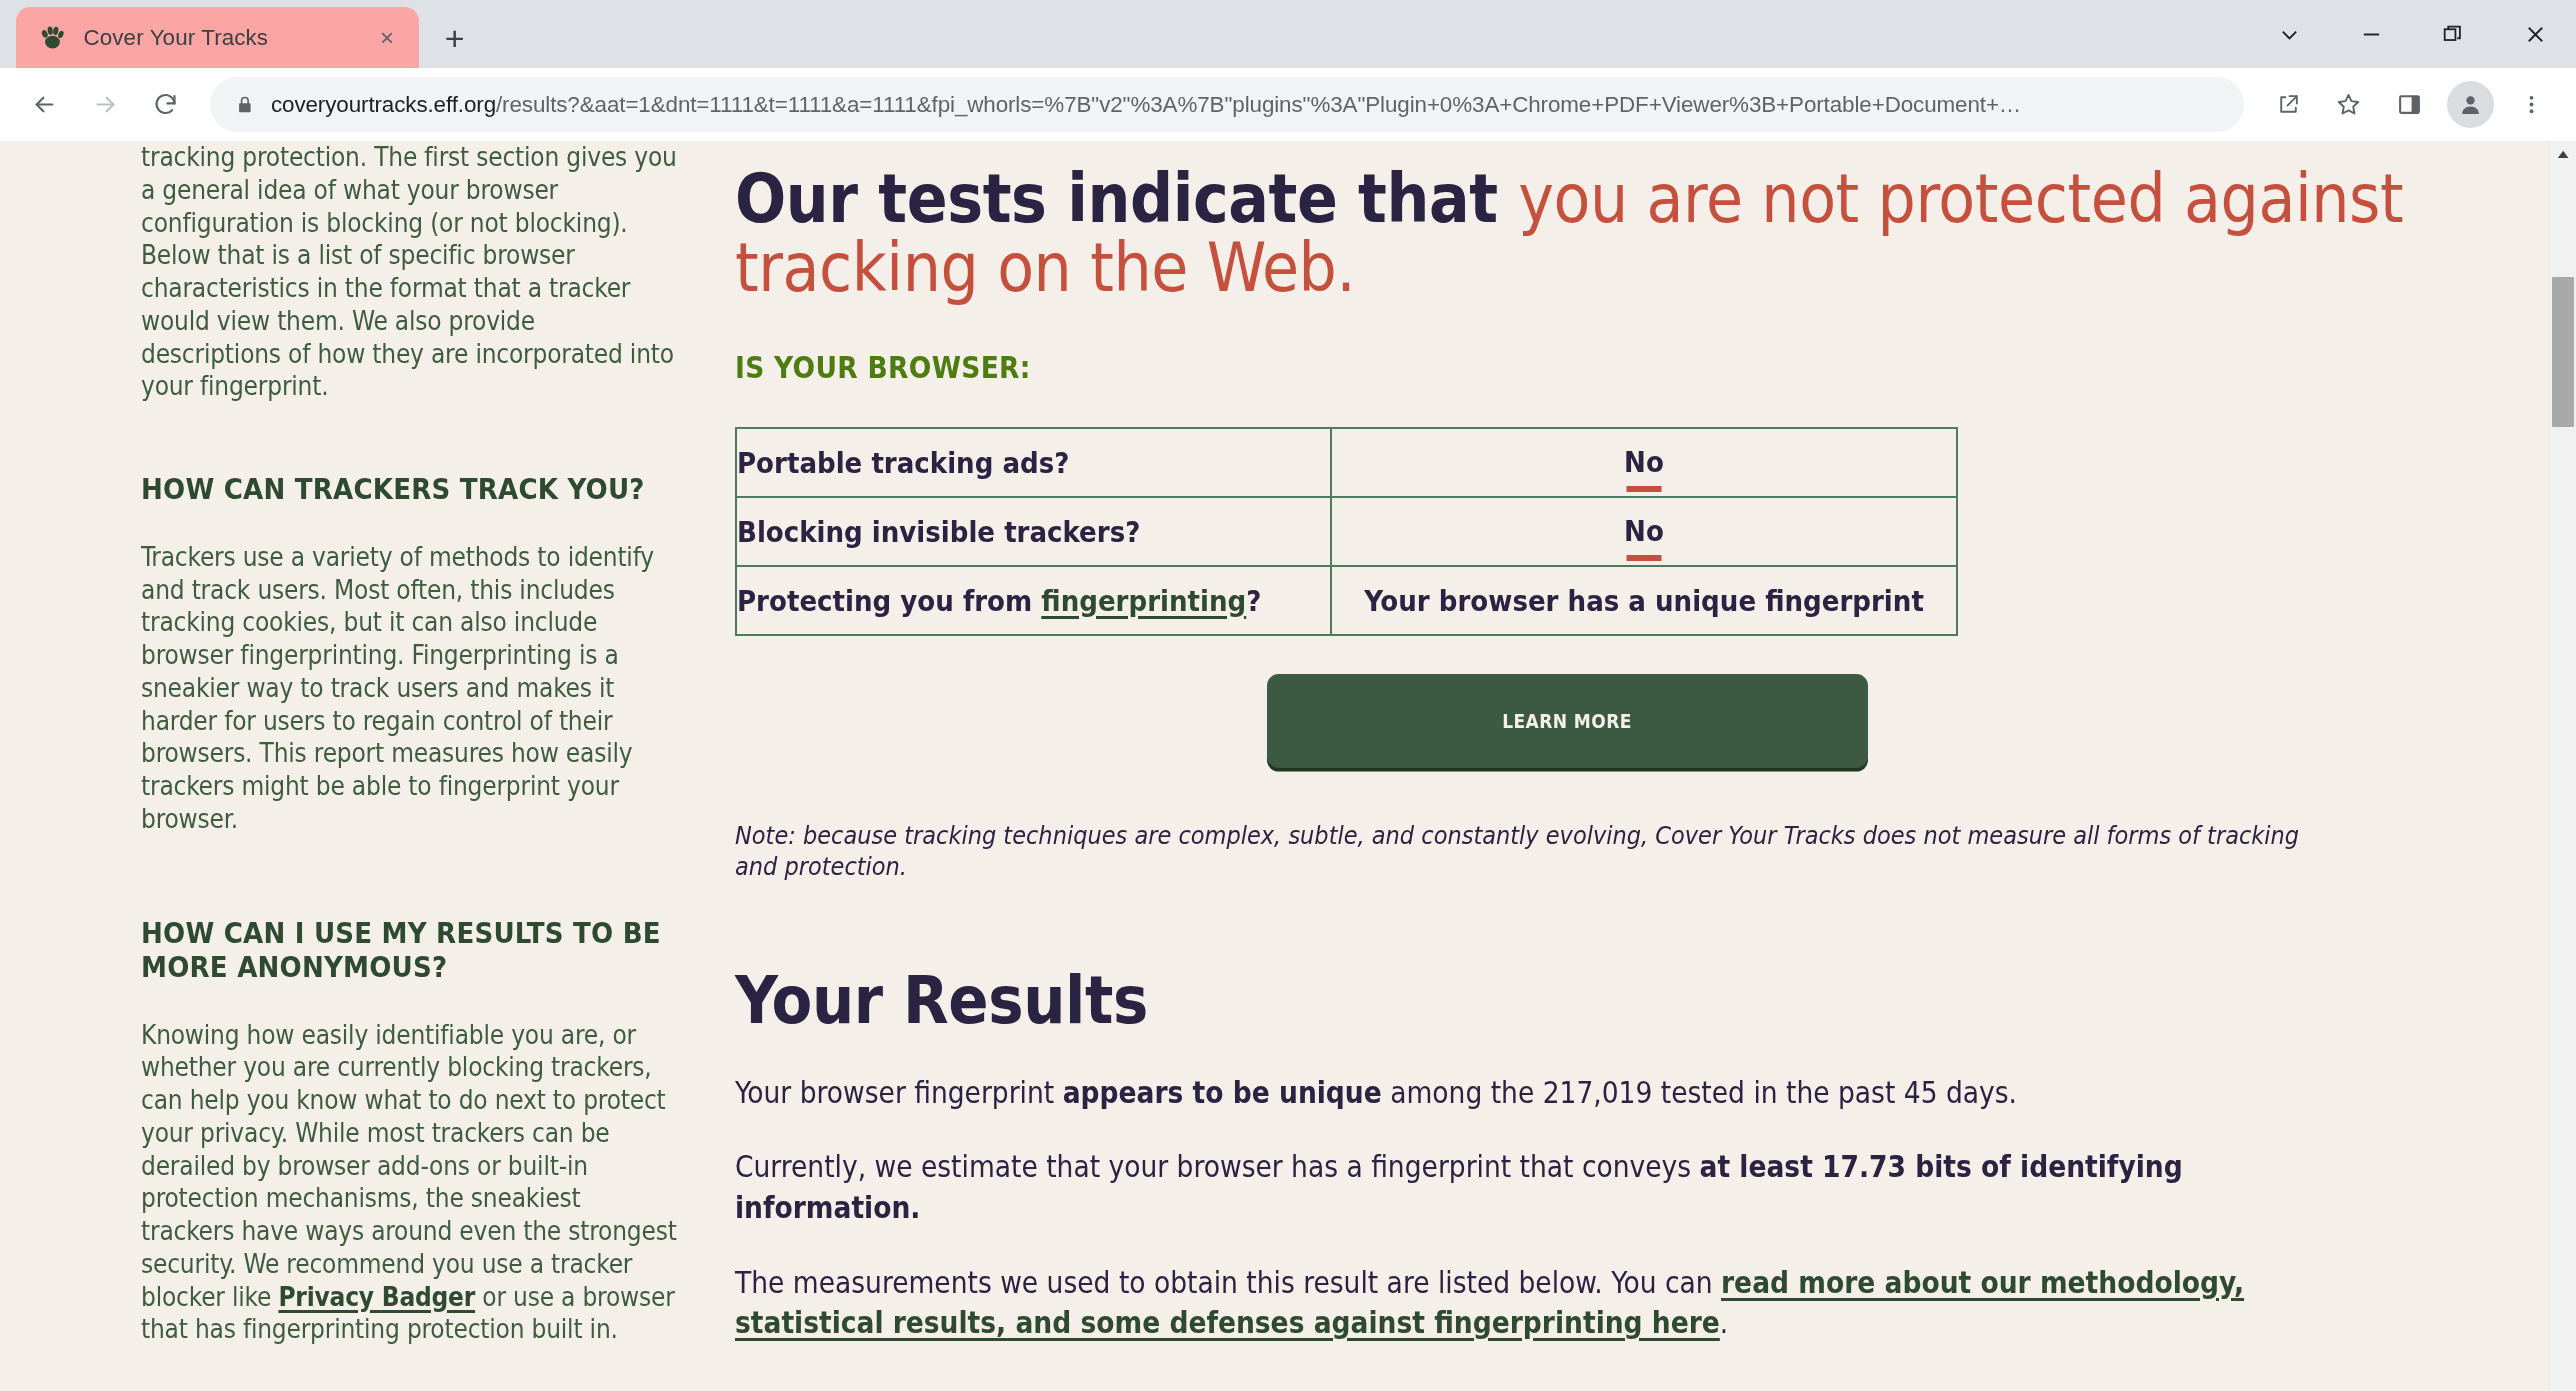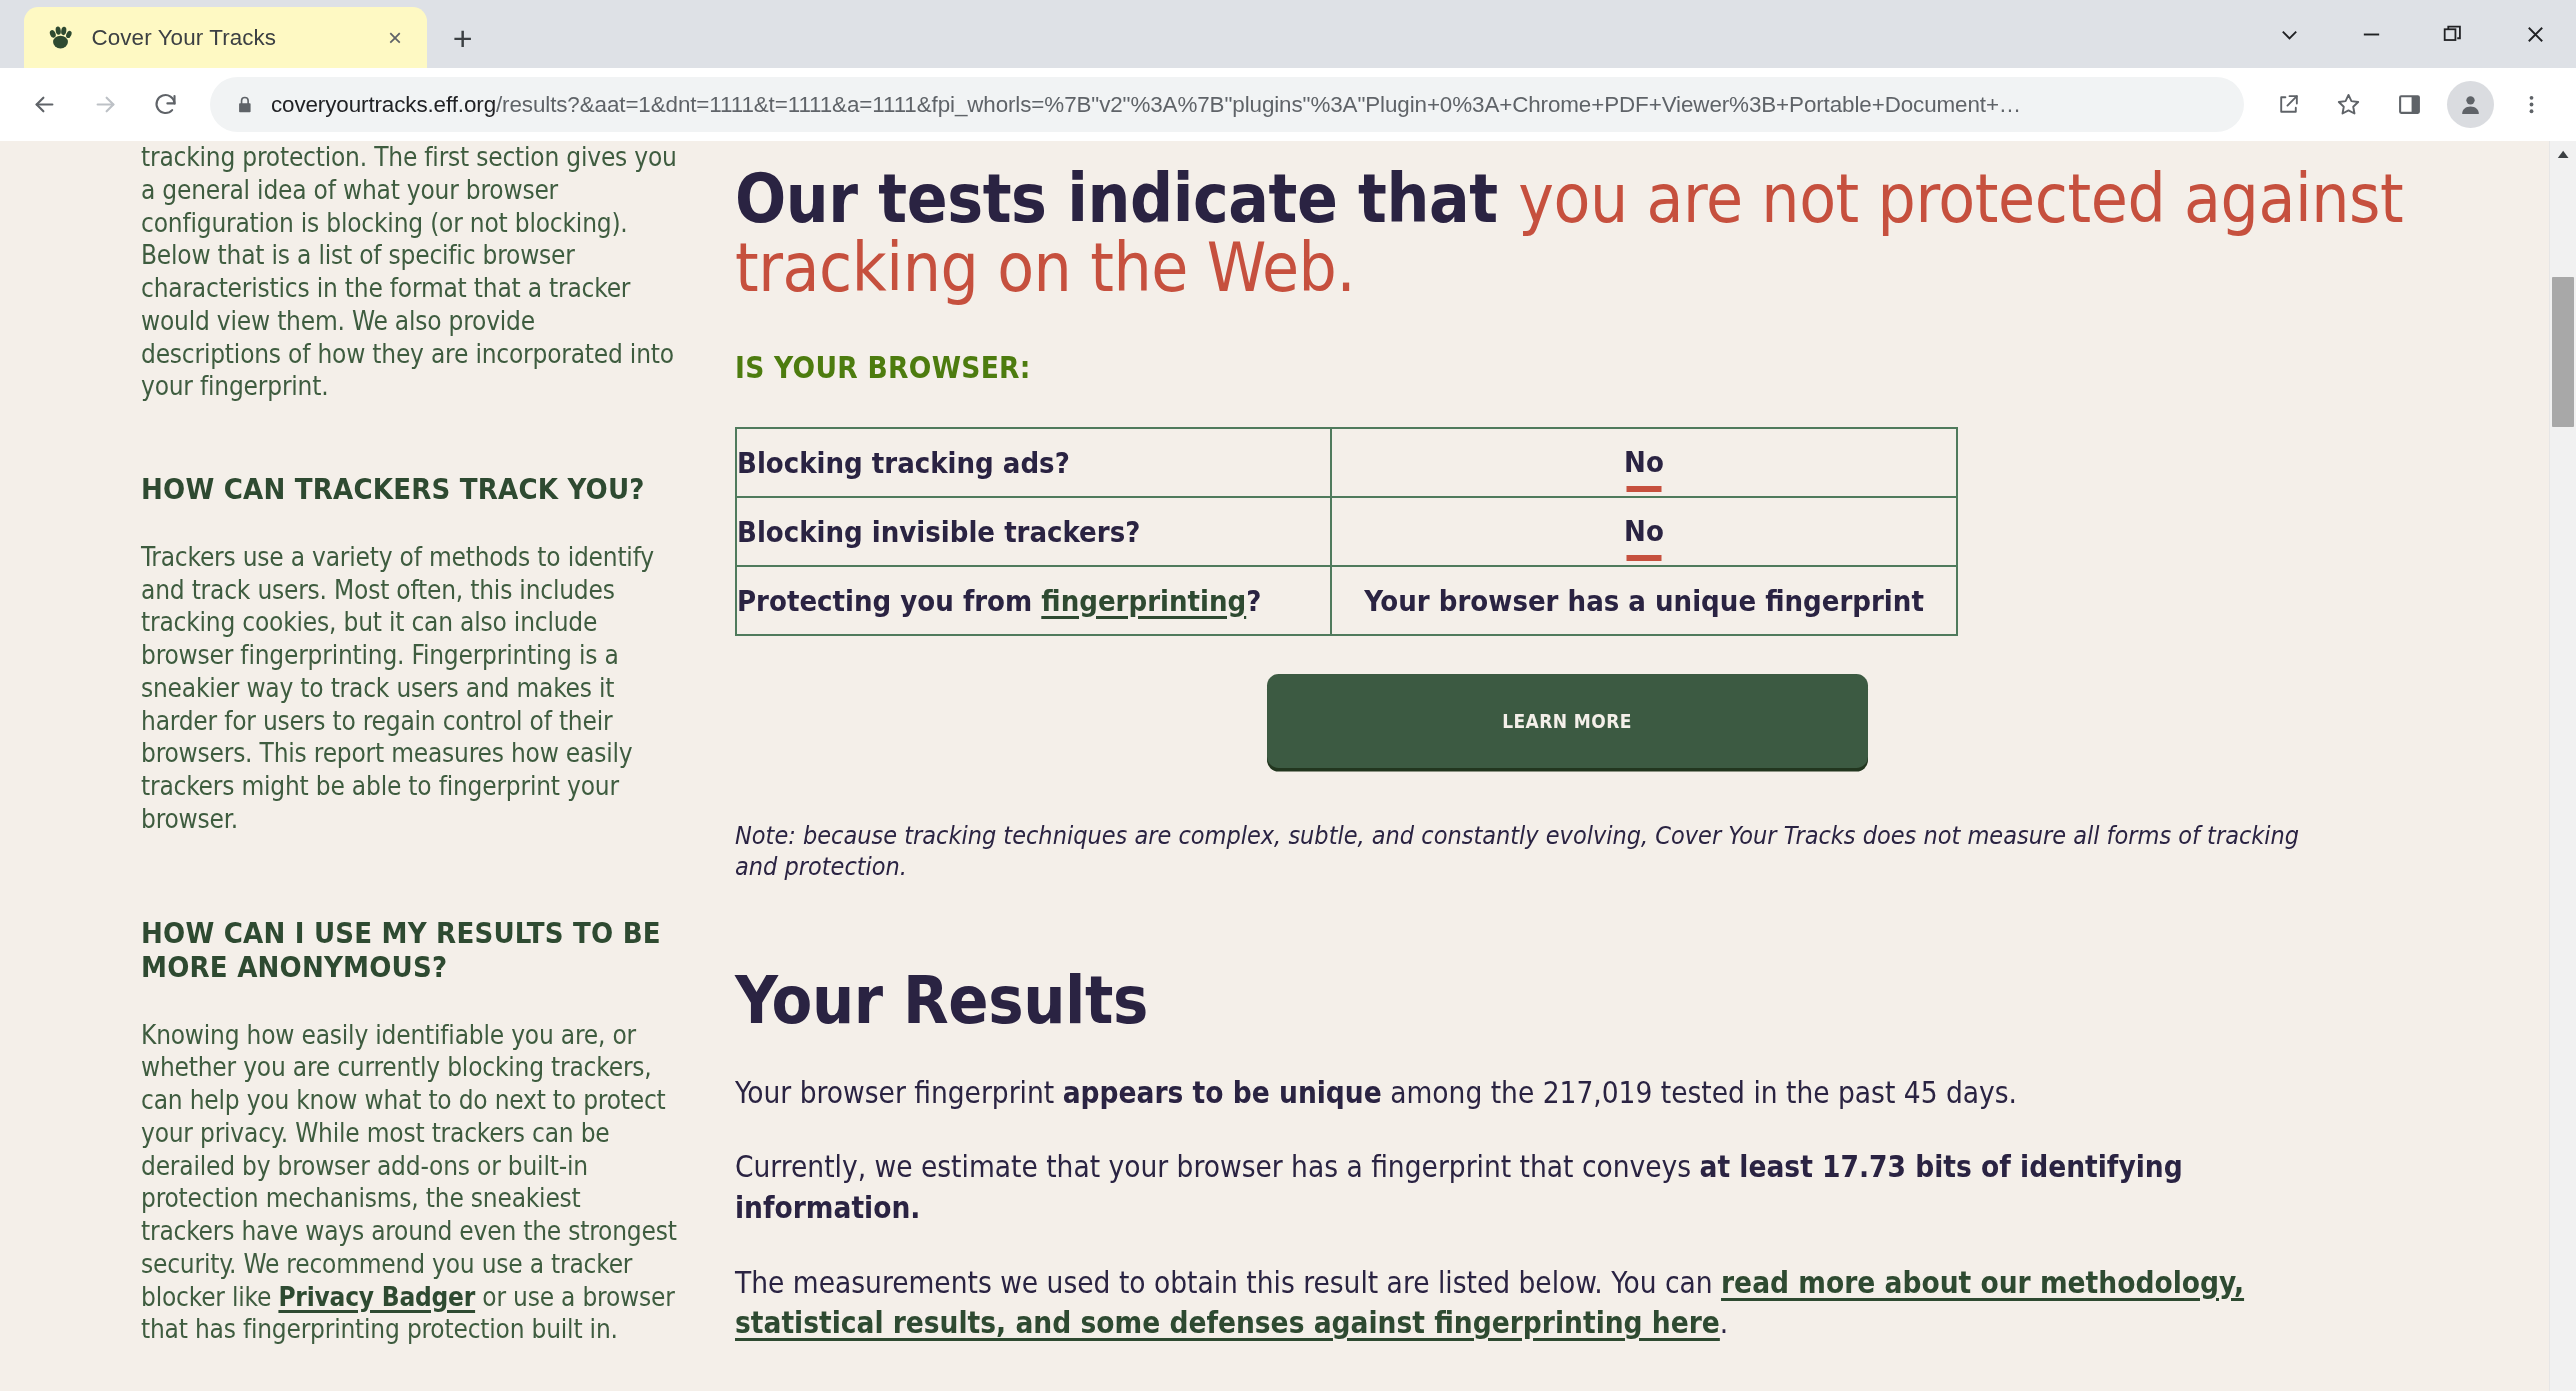--- a/index.html
+++ b/index.html
@@ -16,23 +16,23 @@
   .tabstrip {
     height: 68px;
     background: #dee1e6;
     display: flex;
     align-items: flex-end;
     position: relative;
     flex: 0 0 68px;
   }
   .tab {
     width: 403px; height: 61px;
-    background: #fef9c3;
+    background: #fca5a5;
     border-radius: 14.3px 14.3px 0 0;
-    margin-left: 24px;
+    margin-left: 16px;
     display: flex;
     align-items: center;
     padding: 0 12.5px 0 21.5px;
     gap: 16px;
     position: relative;
   }
   .tab-favicon { width: 30px; height: 30px; flex: 0 0 30px; display:flex; align-items:center; justify-content:center; }
   .tab-title {
     flex: 1;
     font-size: 22.4px;
@@ -454,21 +454,21 @@
       </aside>
 
       <main class="main">
         <h1 class="headline"><span>Our tests indicate that </span><span class="danger">you are not protected against tracking on the Web.</span></h1>
 
         <div class="sec-label">IS YOUR BROWSER:</div>
 
         <table class="results">
           <tbody>
             <tr>
-              <td class="q">Blocking tracking ads?</td>
+              <td class="q">Portable tracking ads?</td>
               <td class="a"><span class="ans-no">No</span></td>
             </tr>
             <tr>
               <td class="q">Blocking invisible trackers?</td>
               <td class="a"><span class="ans-no">No</span></td>
             </tr>
             <tr>
               <td class="q"><span>Protecting you from </span><a class="inline-link" href="#">fingerprinting</a><span>?</span></td>
               <td class="a">Your browser has a unique fingerprint</td>
             </tr>

